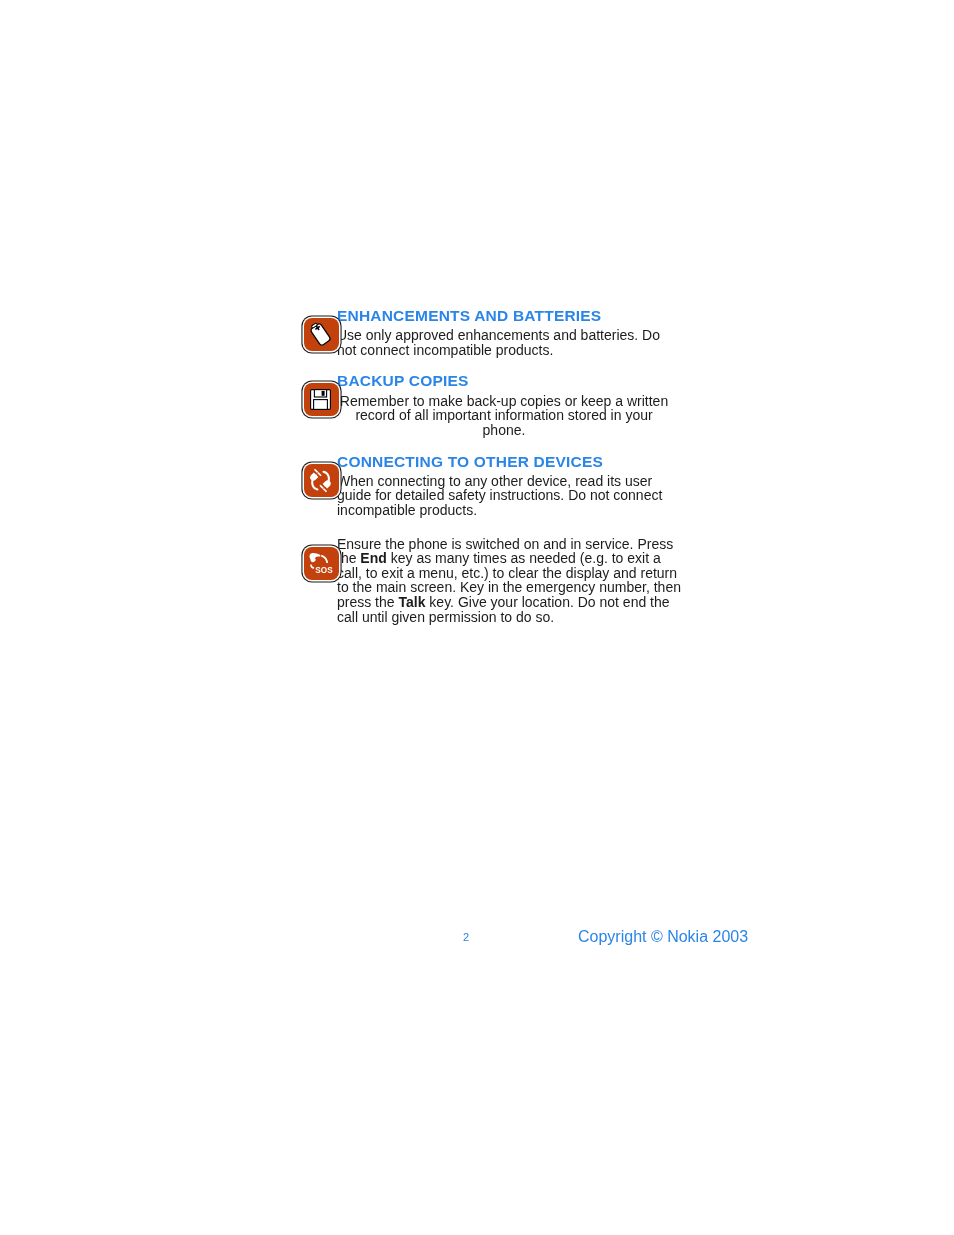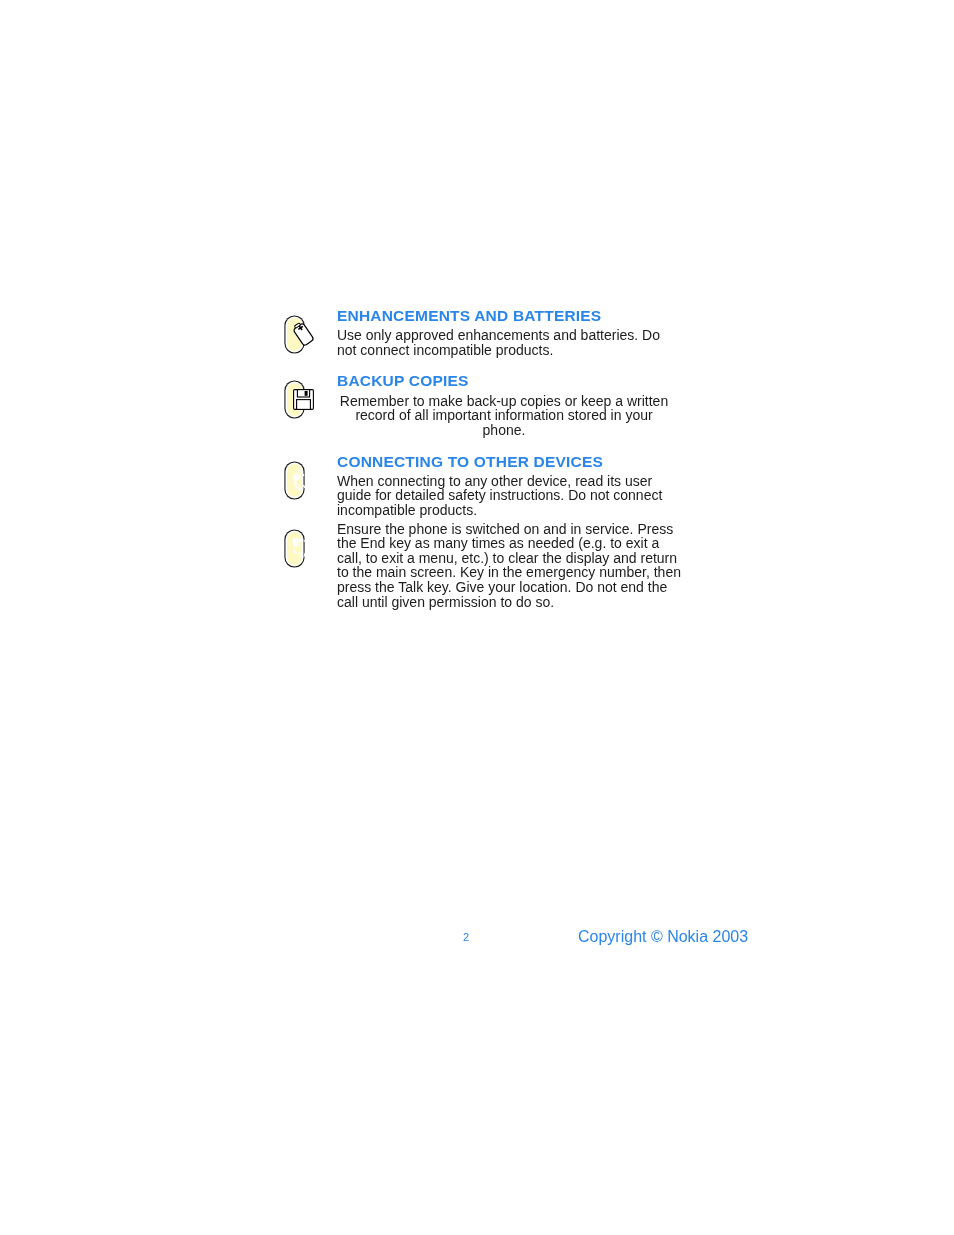--- a/index.html
+++ b/index.html
@@ -34,26 +34,26 @@
   .notice {
     position: relative;
     padding-left: 50px;
     margin-bottom: 15px;
   }
   .notice:last-child { margin-bottom: 0; }
 
   
   .icon-badge {
     position: absolute;
-    left: 0;
+    left: 17px;
     top: 10px;
-    width: 15px;
+    width: 35px;
     height: 33px;
     border-radius: 8px;
-    background: #fef9c3;
+    background: #c2410c;
     box-shadow: 0 0 0 1.5px #ffffff, 0 0 0 2.6px #1a1a1a;
     display: block;
   }
   .icon-badge svg {
     display: block;
     width: 33px;
     height: 33px;
   }
 
   
@@ -68,34 +68,34 @@
   }
 
   
   .notice-body {
     color: #1c1c1c;
     font-size: 14px;
     line-height: 14.6px;
     margin: 0;
     max-width: 350px;
   }
-  .notice-body b { font-weight: normal; }
+  .notice-body b { font-weight: bold; }
 
   
   .notice[data-idx="0"] .notice-body { max-width: 330px; }
   .notice[data-idx="1"] .notice-body { max-width: 345px; }
   .notice[data-idx="2"] .notice-body { max-width: 334px; text-align: center; }
   .notice[data-idx="3"] .notice-body { max-width: 348px; }
   .notice[data-idx="4"] .notice-body { max-width: 350px; }
 
   
   .notice[data-idx="0"] { margin-bottom: 16px; }
   .notice[data-idx="1"] { margin-bottom: 15px; }
   .notice[data-idx="2"] { margin-bottom: 16px; }
-  .notice[data-idx="3"] { margin-bottom: 4px; }
+  .notice[data-idx="3"] { margin-bottom: 19px; }
 
   
   .footer {
     position: absolute;
     left: 0;
     top: 929px;
     width: 954px;
     height: 16px;
   }
   .footer-page-number {

